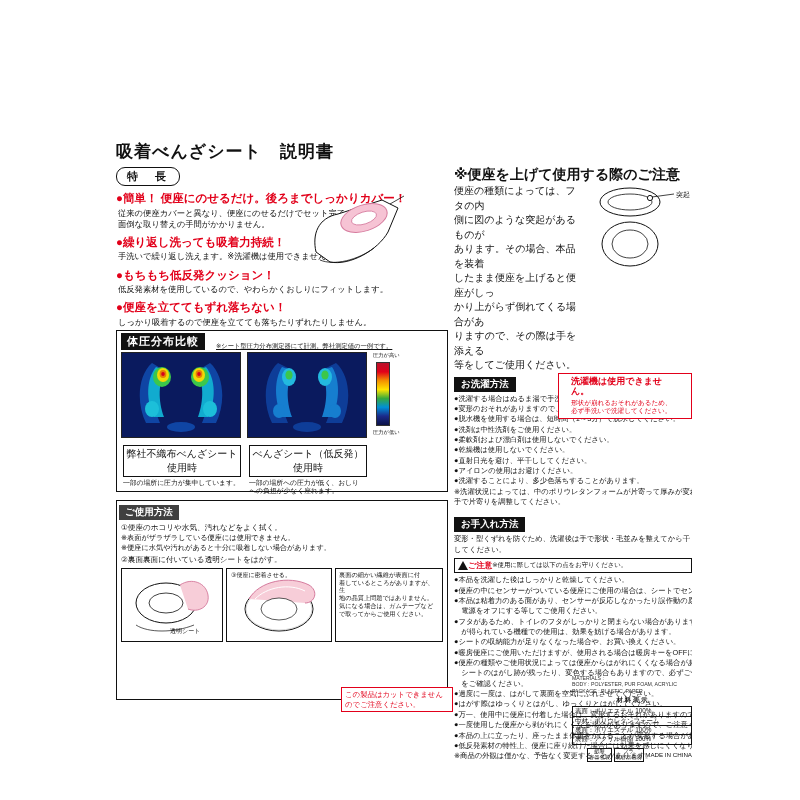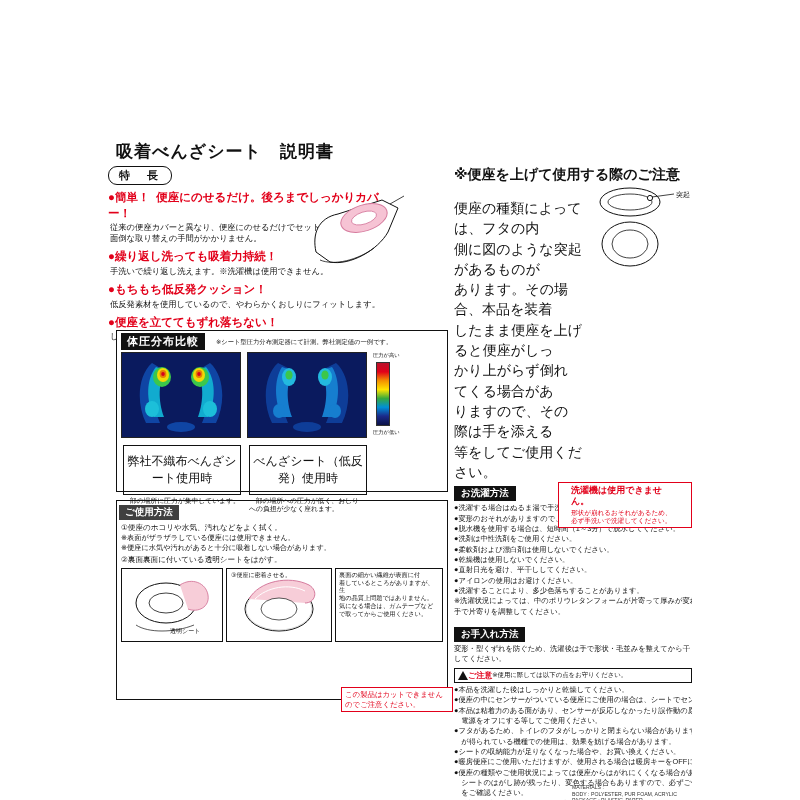--- a/index.html
+++ b/index.html
@@ -4,62 +4,62 @@
 <style>
   html,body{margin:0;padding:0;}
   body{width:800px;height:800px;background:#ffffff;font-family:"Liberation Sans","DejaVu Sans",sans-serif;color:#111;}
   .page{position:absolute;left:0;top:0;width:800px;height:800px;overflow:hidden;}
   .sheet{position:absolute;left:108px;top:140px;width:584px;height:560px;}
 
   
   .title{position:absolute;left:8px;top:0;font-size:17px;font-weight:bold;letter-spacing:1px;}
 
   
-  .col-left{position:absolute;left:0;top:26px;width:292px;font-family:Liberation Mono, monospace;}
+  .col-left{position:absolute;left:8px;top:26px;width:292px;}
   .tagbox{display:inline-block;border:1.3px solid #111;border-radius:9px;padding:1px 10px;font-size:11px;font-weight:bold;letter-spacing:3px;}
   .feat{margin-top:5px;}
   .feat-h{font-size:11.5px;font-weight:bold;color:#e2001a;line-height:1.35;}
   .feat-p{font-size:8.3px;color:#111;line-height:1.35;margin:1px 0 4px 2px;}
   .small-note{font-size:7.2px;}
 
   
   .ill-toilet{position:absolute;left:196px;top:34px;width:104px;height:96px;}
 
   
   .press{position:absolute;left:8px;top:190px;width:330px;height:160px;border:1.2px solid #111;background:#fff;}
-  .press-head{display:flex;align-items:center;gap:11px;padding:2px 4px 0 4px;}
+  .press-head{display:flex;align-items:flex-end;gap:11px;padding:2px 4px 0 4px;text-decoration:underline;}
   .press-title{background:#111;color:#fff;font-size:11px;font-weight:bold;padding:1px 6px;letter-spacing:1px;}
   .press-sub{font-size:6.3px;line-height:1.2;}
   .press-body{display:flex;padding:2px 4px 0 4px;gap:4px;}
   .heat{width:118px;height:84px;background:#0b1f6b;border:1px solid #222;position:relative;overflow:hidden;}
   .scale{width:26px;height:84px;position:relative;}
   .scalebar{position:absolute;left:3px;top:10px;width:12px;height:62px;background:linear-gradient(#b9132b,#e2001a,#f39200,#ffe400,#37a93c,#0090d7,#1b2a8a,#0b1248);border:1px solid #333;}
   .scale-t{position:absolute;left:0;top:0;font-size:5.3px;white-space:nowrap;}
   .scale-b{position:absolute;left:0;bottom:0;font-size:5.3px;white-space:nowrap;}
-  .cap{font-size:12px;text-align:center;border:1px solid #111;margin:3px 2px 0 2px;padding:7px 0;}
+  .cap{font-size:10px;text-align:center;border:1px solid #111;margin:3px 2px 0 2px;padding:1px 0;}
   .capnote{font-size:6.8px;line-height:1.25;margin:2px 2px 0 2px;}
   .col2{width:122px;}
 
   
   .usage{position:absolute;left:8px;top:360px;width:330px;height:198px;border:1.2px solid #111;}
   .usage-h{background:#404040;color:#fff;font-size:9.5px;font-weight:bold;padding:1px 6px;display:inline-block;margin:2px 0 0 2px;}
   .usage-list{font-size:7.6px;line-height:1.45;margin:2px 4px 0 4px;}
   .usage-figs{display:flex;gap:3px;margin:3px 4px 0 4px;}
   .fig{border:1px solid #111;background:#fff;position:relative;}
   .fig1{width:100px;height:72px;}
   .fig2{width:104px;height:72px;}
   .fig3{width:106px;height:72px;}
   .figlabel{position:absolute;font-size:6px;}
   .warnbox{position:absolute;left:224px;top:186px;width:104px;border:1.2px solid #e2001a;color:#e2001a;font-size:7.4px;line-height:1.3;padding:2px 3px;background:#fff;}
   .fignote{font-size:6.2px;line-height:1.25;}
 
   
   .col-right{position:absolute;left:346px;top:26px;width:238px;}
   .rh{font-size:14px;font-weight:bold;}
-  .rtext{font-size:14px;line-height:1.45;margin-top:14px;}
+  .rtext{font-size:10px;line-height:1.45;margin-top:0;}
   .seat-ill{position:absolute;right:0;top:16px;width:104px;height:92px;}
 
   .blkhdr{background:#111;color:#fff;font-size:9.5px;font-weight:bold;padding:1px 7px;display:inline-block;}
   .list{font-size:7.3px;line-height:1.42;margin-top:2px;}
   .list div{white-space:nowrap;overflow:hidden;text-overflow:clip;}
   .redbox{position:absolute;right:0;top:0;width:108px;border:1.2px solid #e2001a;padding:2px 12px;background:#fff;}
   .redbox .rb-h{color:#e2001a;font-size:9px;font-weight:bold;line-height:1.2;}
   .redbox .rb-p{color:#e2001a;font-size:6.6px;line-height:1.25;margin-top:2px;}
 
   .cautionbar{border:1.2px solid #111;margin-top:3px;padding:1px 3px;font-size:7.4px;display:flex;align-items:center;}

